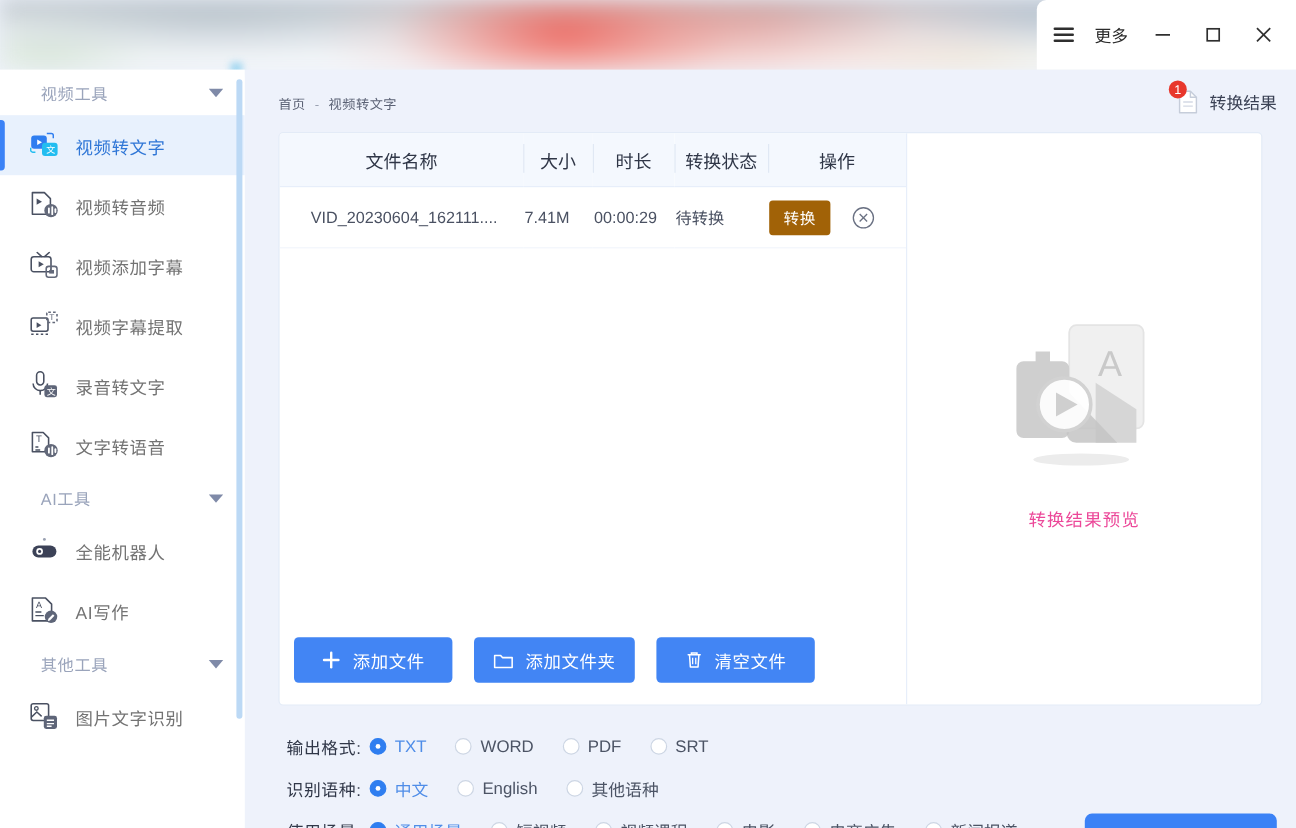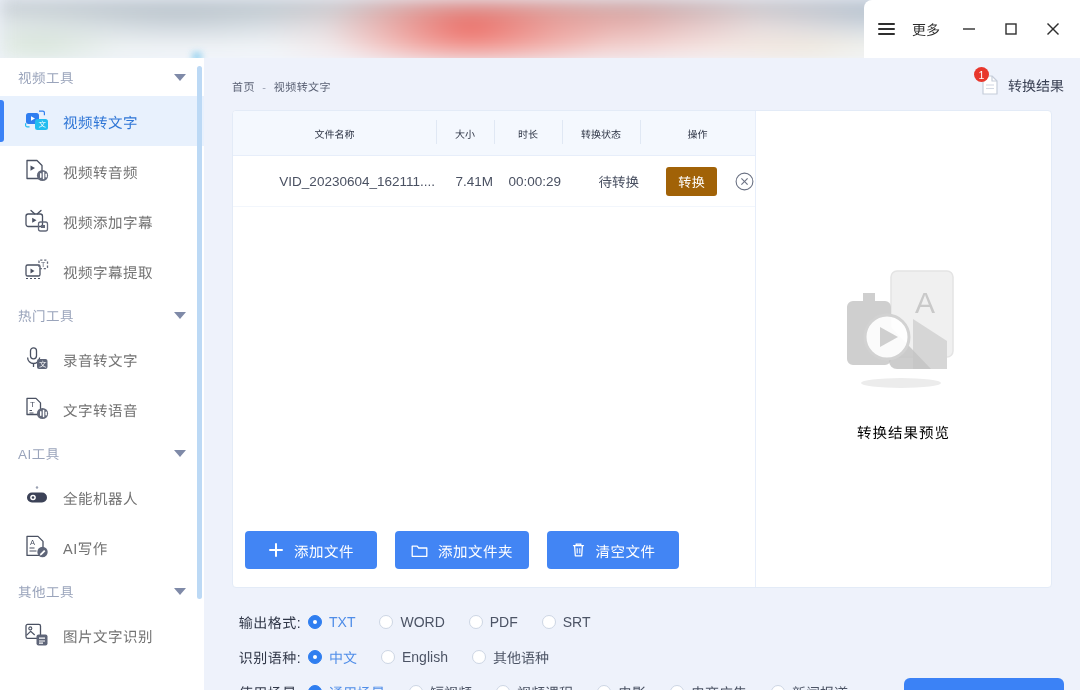--- a/index.html
+++ b/index.html
@@ -71,21 +71,21 @@
   .sidebar {
     position: absolute; left: 0; top: 58px;
     width: 204px; height: 632px;
     background: #ffffff;
     overflow: hidden;
     z-index: 4;
   }
   .side-scroll { position: absolute; left: 0; top: 0; width: 204px; }
   .group-head {
     height: 38px; display: flex; align-items: center;
-    padding: 0 16px 0 18px; box-sizing: border-box;
+    padding: 0 16px 0 34px; box-sizing: border-box;
   }
   .group-title {
     font-size: 13.5px; color: #9aa4bb; letter-spacing: .5px; flex: 1;
   }
   .chev { width: 0; height: 0;
     border-left: 6px solid transparent; border-right: 6px solid transparent;
     border-top: 7px solid #7f8aa8; margin-right: 2px; }
   .nav-item {
     height: 50px; display: flex; align-items: center;
     padding-left: 24px; box-sizing: border-box;
@@ -143,30 +143,30 @@
     border-radius: 4px;
     box-sizing: border-box;
     display: flex;
     overflow: hidden;
   }
   .card-left { width: 522px; position: relative; border-right: 1px solid #e7eefa; }
   .card-right { flex: 1; position: relative; }
 
   table.files { width: 100%; border-collapse: collapse; table-layout: fixed; }
   table.files th {
-    height: 42px; font-size: 10px; font-weight: normal; color: #2f3647;
+    height: 42px; font-size: 15px; font-weight: normal; color: #2f3647;
     background: #f4f8fe; border-bottom: 1px solid #e7eefa;
     position: relative;
   }
   table.files th + th::before {
     content: ""; position: absolute; left: 0; top: 9px;
     width: 1px; height: 24px; background: #e0e8f4;
   }
   table.files td {
-    height: 48px; font-size: 13.5px; color: #4a5162; text-align: right;
+    height: 48px; font-size: 13.5px; color: #4a5162; text-align: left;
     border-bottom: 1px solid #f2f6fc;
   }
   td.fname { text-align: left; padding-left: 26px; color: #434a5c; font-size: 13.5px; }
   .btn-convert {
     display: inline-block; background: #a16207; color: #ffffff;
     font-size: 13px; padding: 5px 12px; border-radius: 3px;
     cursor: default; letter-spacing: .5px;
   }
   .btn-remove {
     display: inline-block; vertical-align: middle; margin-left: 14px; cursor: default;
@@ -187,21 +187,21 @@
     cursor: default; padding: 0 16px; box-sizing: border-box;
     letter-spacing: .5px;
   }
   .btn-primary svg { display: block; }
 
   .preview {
     position: absolute; left: 0; top: 0; width: 100%; height: 100%;
     display: flex; flex-direction: column; align-items: center;
     justify-content: center; gap: 14px;
   }
-  .preview-label { font-size: 14.5px; color: #000000; letter-spacing: 1px; }
+  .preview-label { font-size: 14.5px; color: #ec4899; letter-spacing: 1px; }
 
   
   .options { position: absolute; left: 28px; top: 548px; width: 830px; }
   .opt-row { display: flex; align-items: center; height: 32px; margin-bottom: 3px; text-align: center; }
   .opt-label {
     width: 76px; font-size: 14px; color: #303748; letter-spacing: .5px; flex: none;
   }
   .radio {
     display: flex; align-items: center; gap: 7px; margin-right: 24px; cursor: default;
   }
@@ -301,24 +301,20 @@
         </div>
         <div class="nav-item">
           <svg class="nav-icon" viewBox="0 0 26 26" xmlns="http://www.w3.org/2000/svg">
             <rect x="2" y="7" width="14" height="11" rx="1.6" fill="none" stroke="#4a5162" stroke-width="1.3"></rect>
             <path d="M6.5 10.6l4 2.4-4 2.4z" fill="#4a5162"></path>
             <rect x="15" y="2.2" width="8.5" height="8.5" rx="1.2" fill="none" stroke="#63697a" stroke-width="1.3" stroke-dasharray="2.2 1.8"></rect>
             <text x="17" y="9" font-size="7" fill="#63697a" font-family="Liberation Sans, sans-serif">T</text>
             <path d="M2 20.5h14" stroke="#4a5162" stroke-width="1.2" stroke-dasharray="2 2"></path>
           </svg>
           <span class="label">视频字幕提取</span>
-        </div>
-        <div class="group-head">
-          <span class="group-title">热门工具</span>
-          <span class="chev"></span>
         </div>
         <div class="nav-item">
           <svg class="nav-icon" viewBox="0 0 26 26" xmlns="http://www.w3.org/2000/svg">
             <rect x="6.5" y="1.8" width="6" height="11" rx="3" fill="none" stroke="#4a5162" stroke-width="1.3"></rect>
             <path d="M3.6 11.5a6 6 0 0 0 12 0" fill="none" stroke="#4a5162" stroke-width="1.3"></path>
             <line x1="9.5" y1="17.5" x2="9.5" y2="21" stroke="#4a5162" stroke-width="1.3"></line>
             <rect x="13" y="13" width="10.5" height="10" rx="2" fill="#5e6578"></rect>
             <text x="15" y="20.8" font-size="7.5" fill="#fff" font-family="Liberation Sans, sans-serif">文</text>
           </svg>
           <span class="label">录音转文字</span>

